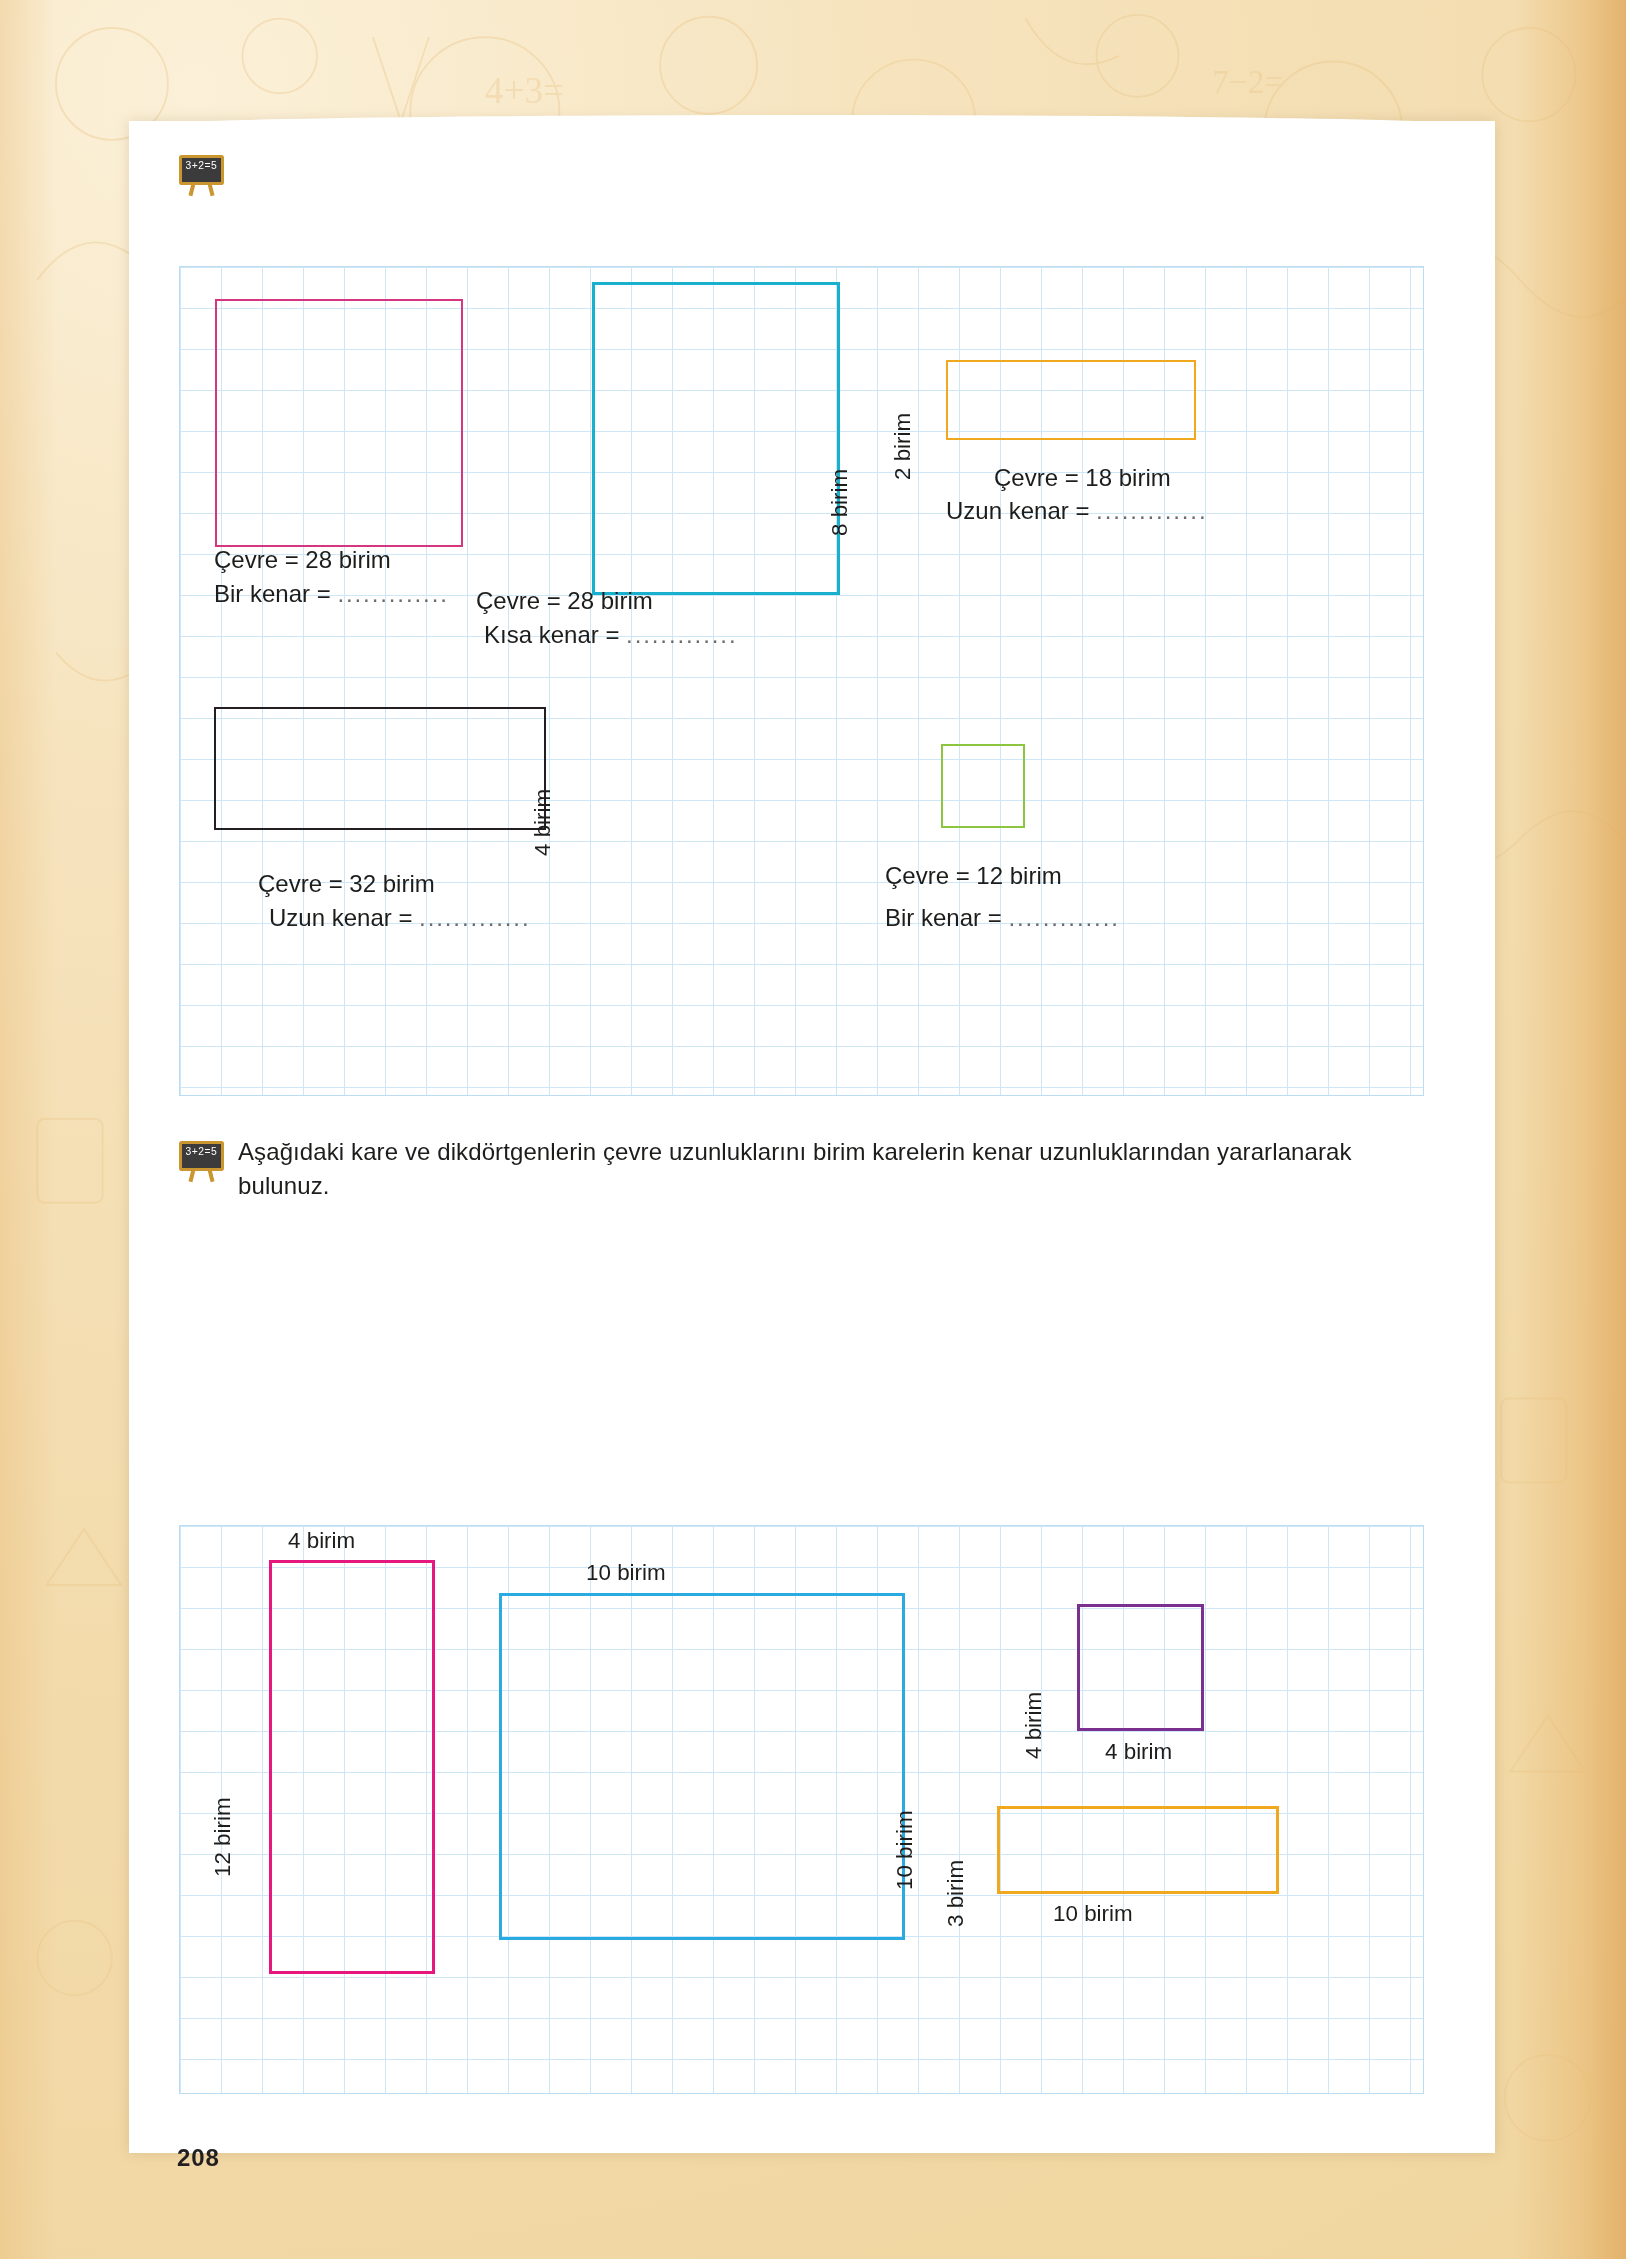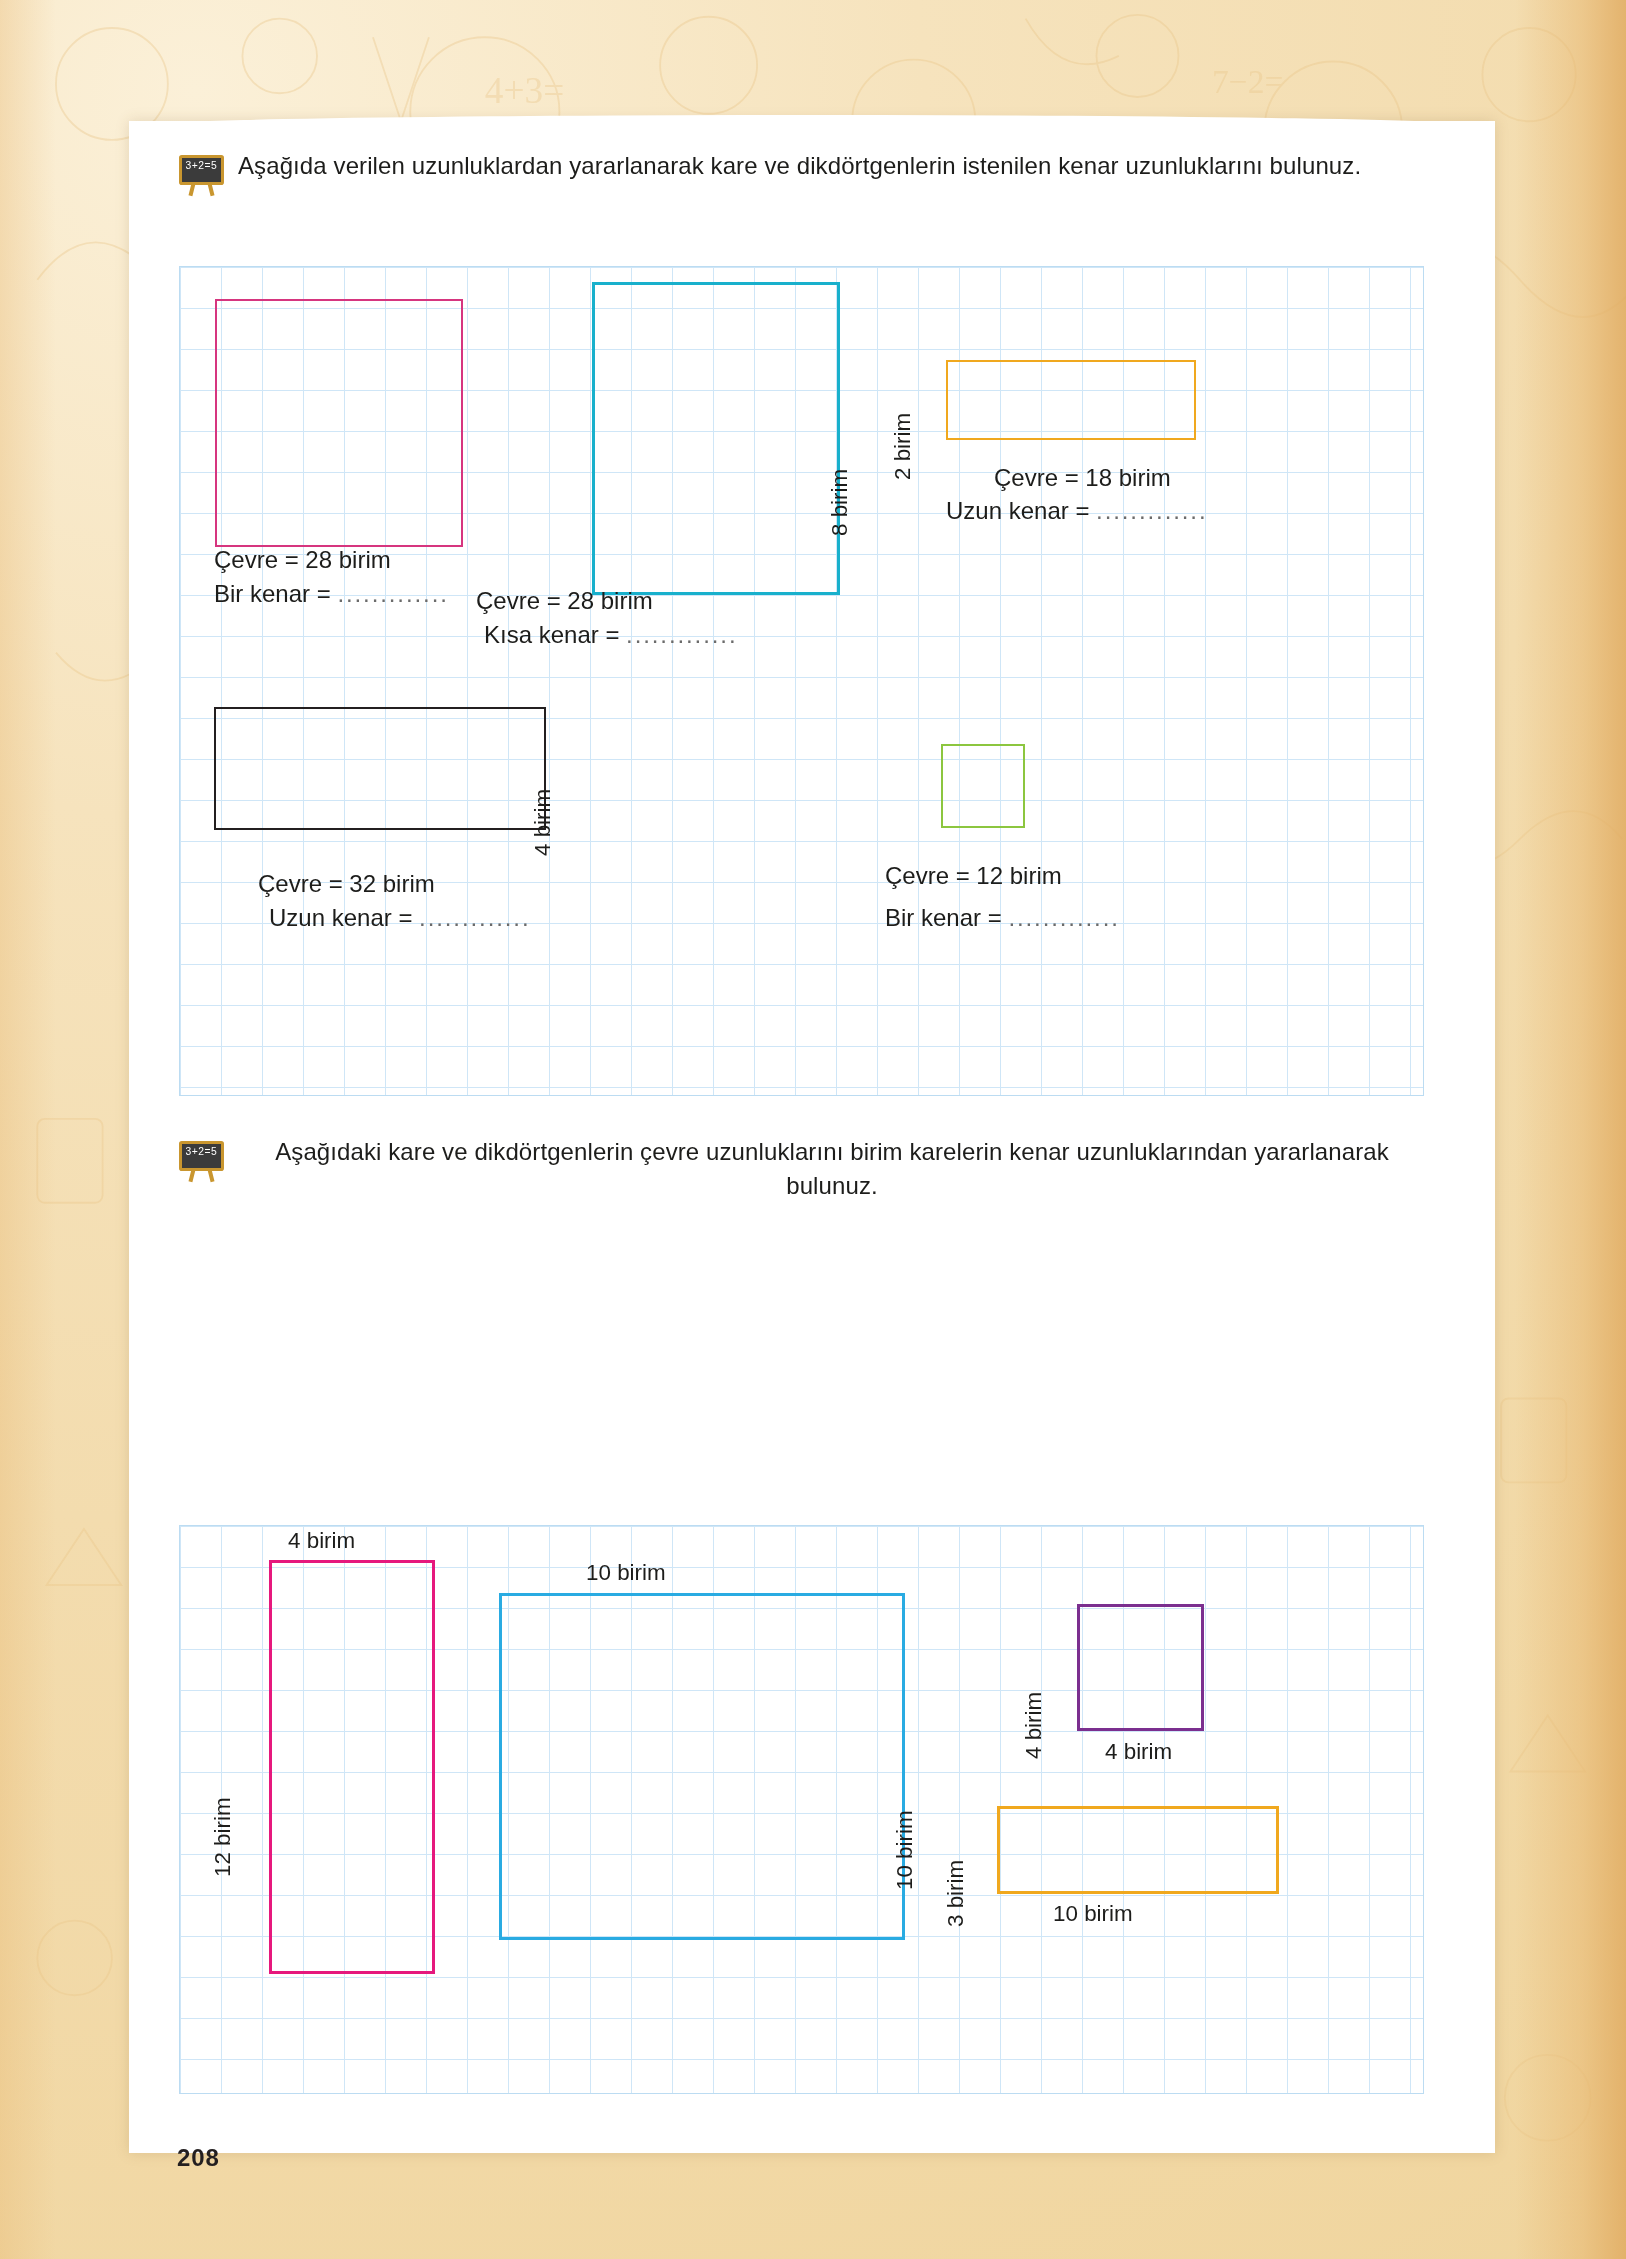--- a/index.html
+++ b/index.html
@@ -42,21 +42,20 @@
 
   
   .sheet {
     position: absolute;
     left: 129px;
     top: 121px;
     width: 1366px;
     height: 2032px;
     background: #ffffff;
     box-shadow: 0 0 13px rgba(120, 90, 40, .18);
-    text-align: center;
   }
   .sheet:before {
     
     content: "";
     position: absolute;
     left: 0; right: 0; top: -5.6px;
     height: 11.2px;
     background: #ffffff;
     border-radius: 50% 50% 0 0 / 100% 100% 0 0;
   }
@@ -208,21 +207,20 @@
 
 <div class="sheet">
 
   <div class="activity" style="left:48px; top:28px; width:1249px;">
     <div class="board-icon">
       <div class="frame">
           <span>3+2=5</span>
         </div>
       <div class="legs"></div>
     </div>
-    <div class="activity-text">Aşağıda verilen uzunluklardan yararlanarak kare ve dikdörtgenlerin istenilen kenar uzunluklarını bulunuz.</div>
   </div>
 
   <div class="grid-panel" style="left:50px; top:145px; width:1245px; height:830px;">
 
     <div class="shape" style="left:35px; top:32px; width:248px; height:248px; border:2.8px solid #d6357f;"></div>
 
     <div class="shape" style="left:412px; top:15px; width:248px; height:313px; border:3.7px solid #18b0cc;"></div>
     <div class="lbl vert" style="left:675px; top:239px;">8 birim</div>
 
     <div class="shape" style="left:766px; top:93px; width:250px; height:80px; border:2.8px solid #f0a81e;"></div>

